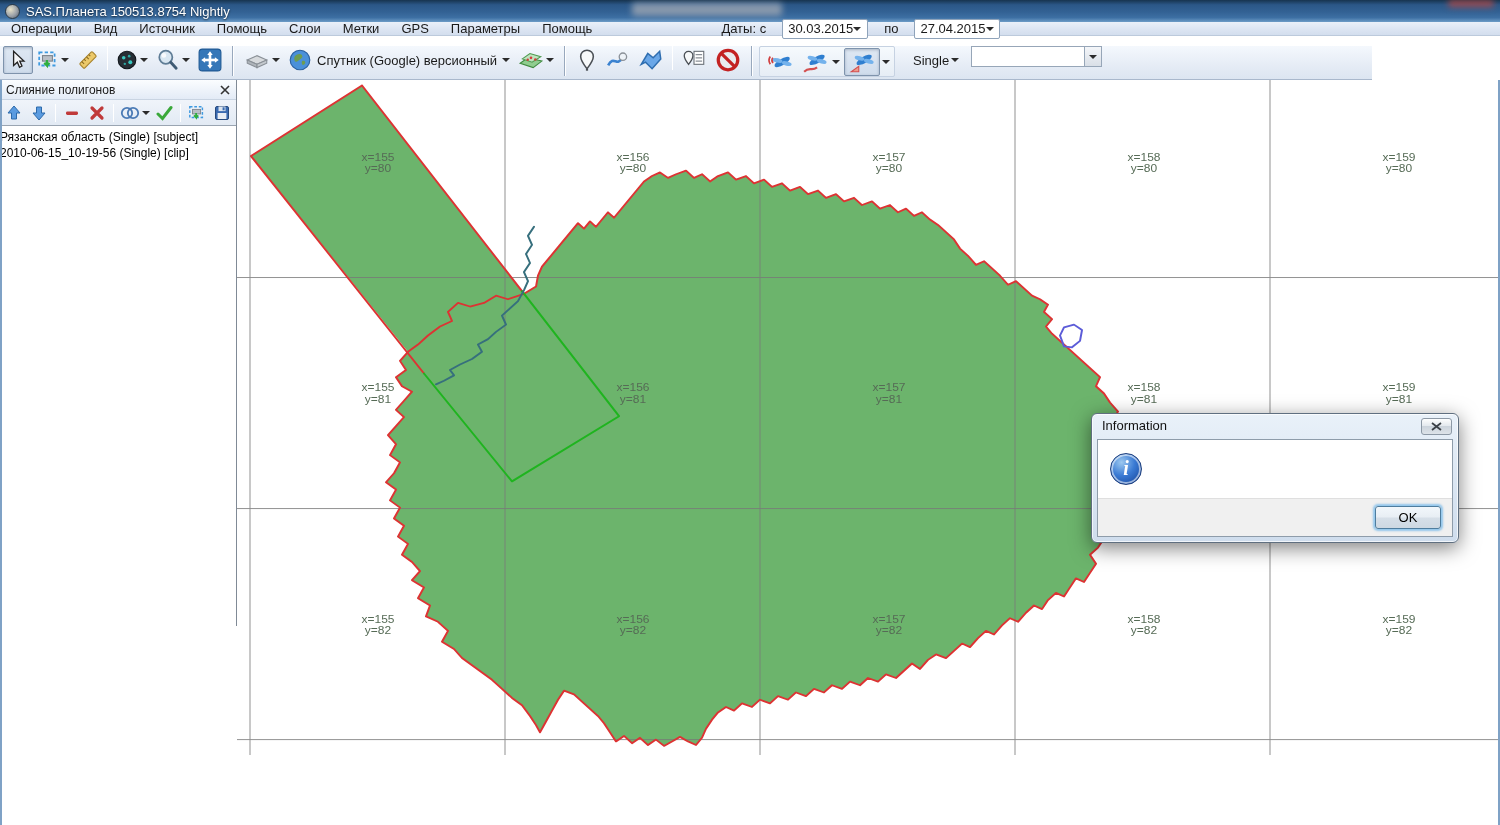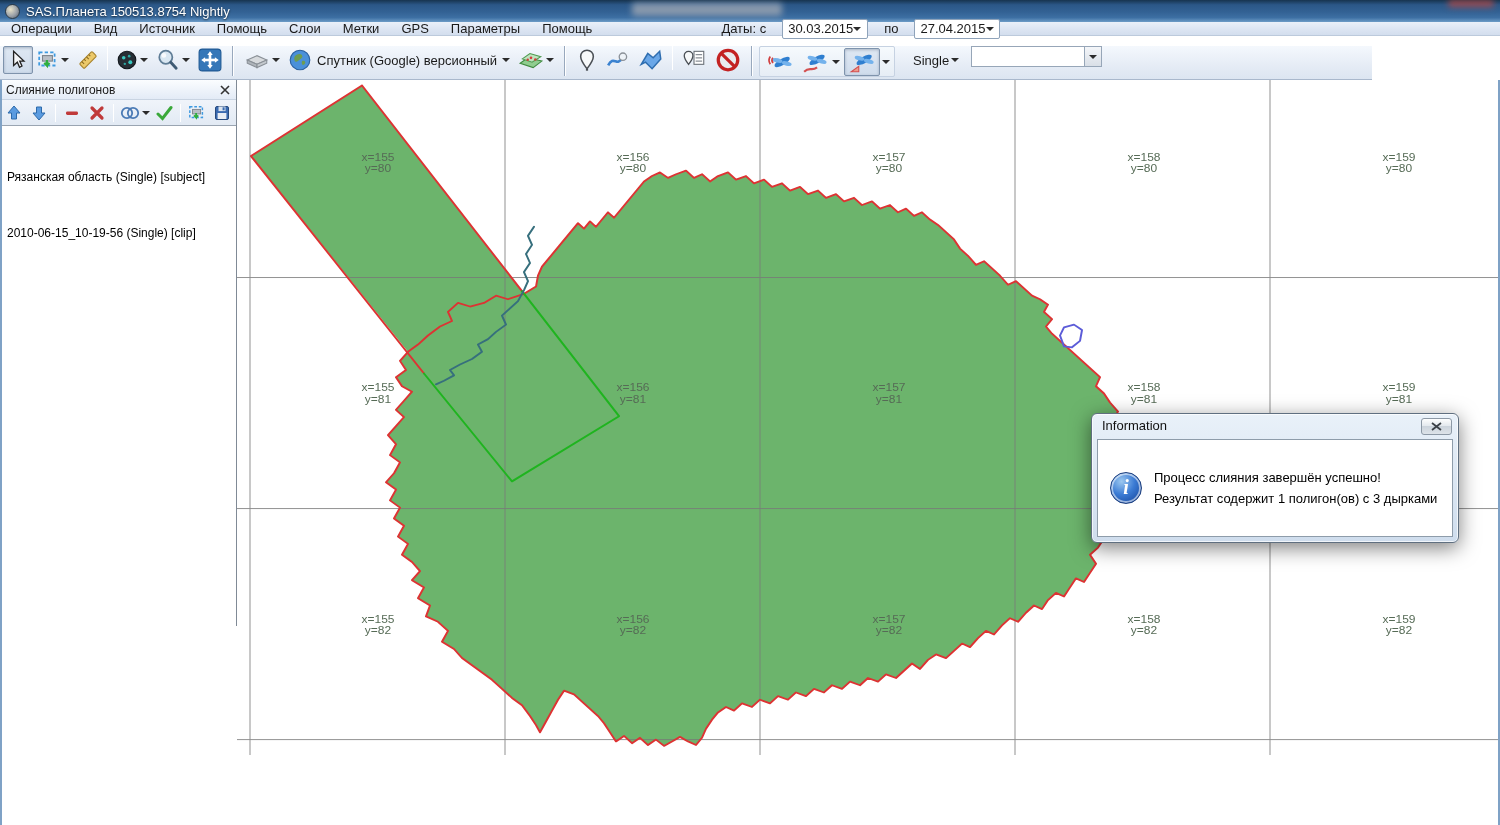--- a/index.html
+++ b/index.html
@@ -55,21 +55,21 @@
   .panel-header{height:20px;background:linear-gradient(#fbfdff,#e3ebf6);
     border-bottom:1px solid #c9d4e2;display:flex;align-items:center;font-size:12px;color:#1a1a1a;
     padding:0 6px;}
   .panel-header .ph-title{flex:1;}
   .panel-tools{height:25px;display:flex;align-items:center;padding:0 3px;gap:3px;
     background:linear-gradient(#f0f4fa,#e2eaf4);}
   .pt-btn{width:24px;height:22px;display:flex;align-items:center;justify-content:center;border-radius:2px;}
   .pt-sep{width:1px;height:18px;background:#aab7c7;border-right:1px solid #fff;margin:0 2px;}
   .panel-list{flex:1;background:#fff;border-top:1px solid #9aa5b2;font-size:12px;color:#000;
     padding:3px 0 0 0;}
-  .list-item{height:16px;line-height:16px;padding-left:7px;white-space:nowrap;margin-top:40px;}
+  .list-item{height:16px;line-height:16px;white-space:nowrap;}
   
   .maparea{position:relative;flex:1;height:675px;background:#fff;overflow:hidden;}
   #map-svg{position:absolute;left:0;top:0;width:100%;height:100%;}
   .tile-label{font-family:"Liberation Sans","DejaVu Sans",sans-serif;font-size:12px;}
   
   .dialog{position:absolute;left:854px;top:333px;width:368px;height:130px;z-index:60;
     background:linear-gradient(#e9f1f9,#cfdded);border:1px solid #5f6f80;border-radius:6px;
     box-shadow:0 5px 20px rgba(0,0,0,.5),inset 0 0 0 1px rgba(255,255,255,.7);
     padding:25px 5px 5px 5px;font-size:13px;}
   .dlg-title{position:absolute;left:10px;top:4px;color:#111;}
@@ -404,24 +404,23 @@
         <div class="dlg-close">
           <svg width="11" height="9" viewBox="0 0 11 9">
             <path d="M1,1 L10,8 M10,1 L1,8" stroke="#3b4147" stroke-width="1.8"></path>
           </svg>
         </div>
         <div class="dlg-client">
           <div class="dlg-msg">
             <div class="info-icon">
                 <span>i</span>
               </div>
-            <div class="dlg-lines">
-              <div>Процесс слияния завершён успешно!</div>
-              <div>Результат содержит 1 полигон(ов) с 3 дырками</div>
-            </div>
+          </div>
+          <div class="dlg-footer">
+            <button class="ok-btn">OK</button>
           </div>
         </div>
       </div>
     </div>
   </div>
 
   <div class="edge-strip edge-left"></div>
   <div class="edge-strip edge-right"></div>
 </div>
 

